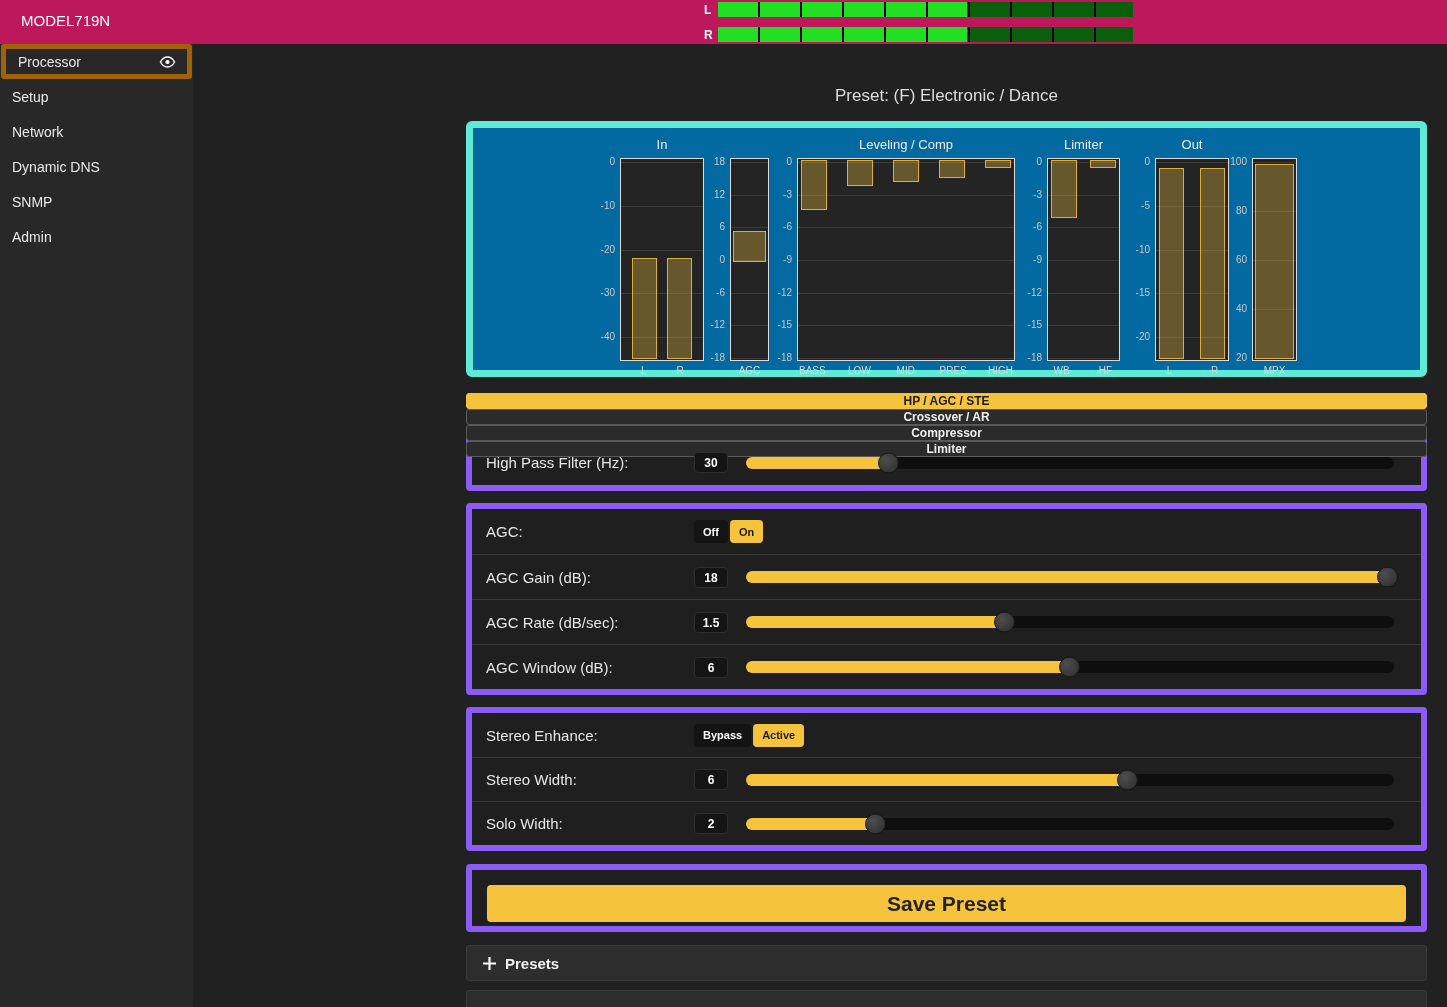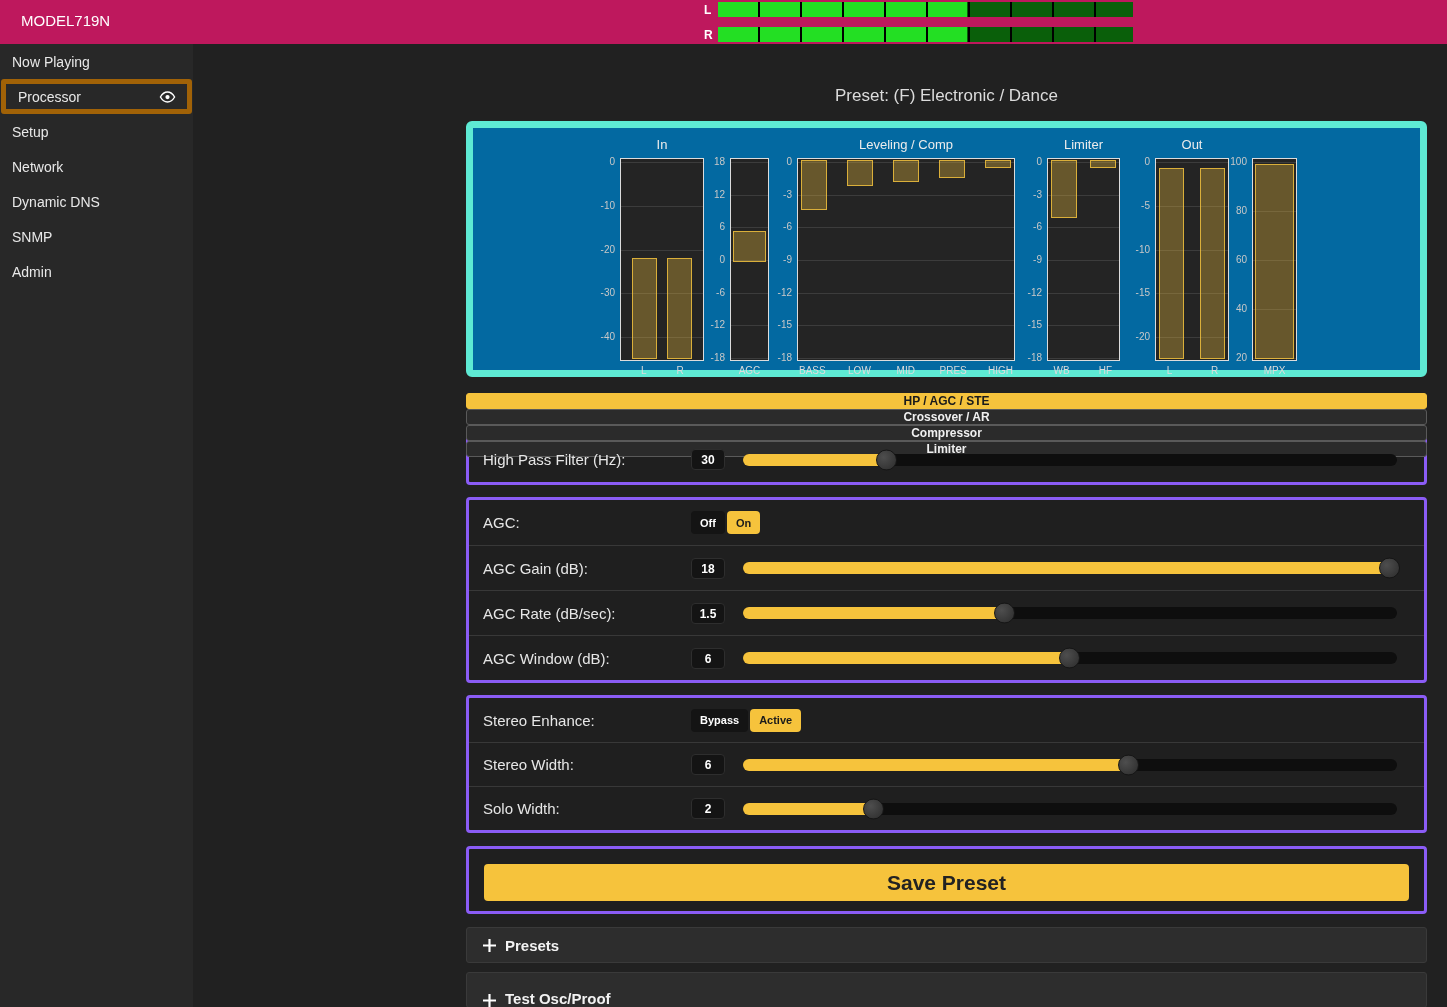--- a/index.html
+++ b/index.html
@@ -51,21 +51,21 @@
   .mlabels span { flex:0 0 25px; display:flex; justify-content:center; color:#dcdcdc; font-size:10px; white-space:nowrap; }
   .mlabels.center { justify-content:center; }
 
   
   .tabs { display:flex; margin-top:16px; height:28px;flex-direction:column; }
   .tab { flex:1; display:flex; align-items:center; justify-content:center; font-size:12px; font-weight:bold;
          color:#f0f0f0; background:#2b2b2b; border:1px solid #5a5a5a; border-radius:3px; cursor:pointer; }
   .tab.active { background:#f6c33c; color:#1b1b1b; border-color:#f6c33c; }
 
   
-  .panel { margin-top:12px; border:3px solid #8b5cf6; border-radius:4px; background:#1f1f1f; }
+  .panel { margin-top:12px; border:6px solid #8b5cf6; border-radius:4px; background:#1f1f1f; }
   .panel.first { margin-top:13px; }
   .crow { position:relative; display:flex; align-items:center; height:45px; padding-left:14px; }
   .crow + .crow { border-top:1px solid #383838; }
   .clabel { width:208px; color:#e6e6e6; font-size:15px; }
   .cbadge { width:34px; height:21px; line-height:21px; text-align:center; background:#141414; border:1px solid #2e2e2e;
             border-radius:4px; color:#fff; font-size:12px; font-weight:bold; }
   .cslider { position:relative; flex:1; height:12px; margin:0 27px 0 18px; background:#0e0e0e; border-radius:6px; cursor:pointer; }
   .cfill { position:absolute; left:0; top:0; bottom:0; background:#f6c33c; border-radius:6px; }
   .chandle { position:absolute; right:-10px; top:50%; transform:translateY(-50%); width:21px; height:21px; border-radius:50%;
              background:radial-gradient(circle at 35% 35%, #4e4e4e, #2b2b2b); border:1px solid #161616; cursor:pointer; }
@@ -104,21 +104,20 @@
         <div class="tb-meter">
           <div class="tb-fill" style="width: 60%;"></div>
           <div class="tb-seg"></div>
         </div>
       </div>
     </div>
   </header>
 
   <nav class="sidebar">
     <ul class="menu">
-      <li>Now Playing</li>
       <li class="active">
         <span>Processor</span>
         <span class="eye">
           <svg width="17" height="12" viewBox="0 0 24 16">
               <path d="M12 1C6 1 2 8 2 8s4 7 10 7 10-7 10-7-4-7-10-7z" fill="none" stroke="#fff" stroke-width="2"></path>
               <circle cx="12" cy="8" r="3" fill="#fff"></circle>
             </svg>
         </span>
       </li>
       <li>Setup</li>

